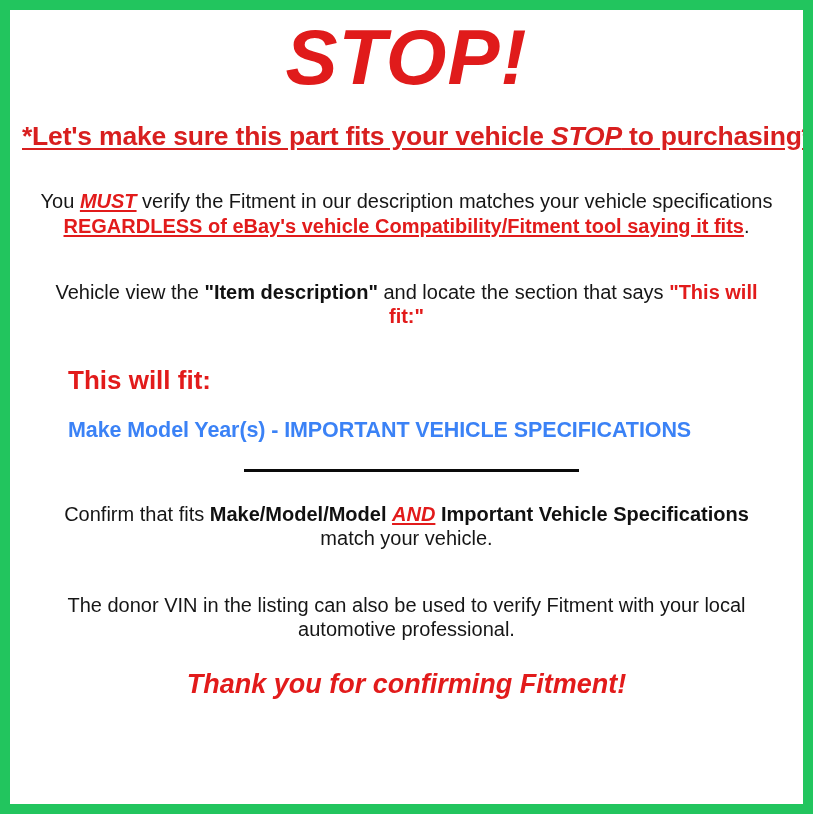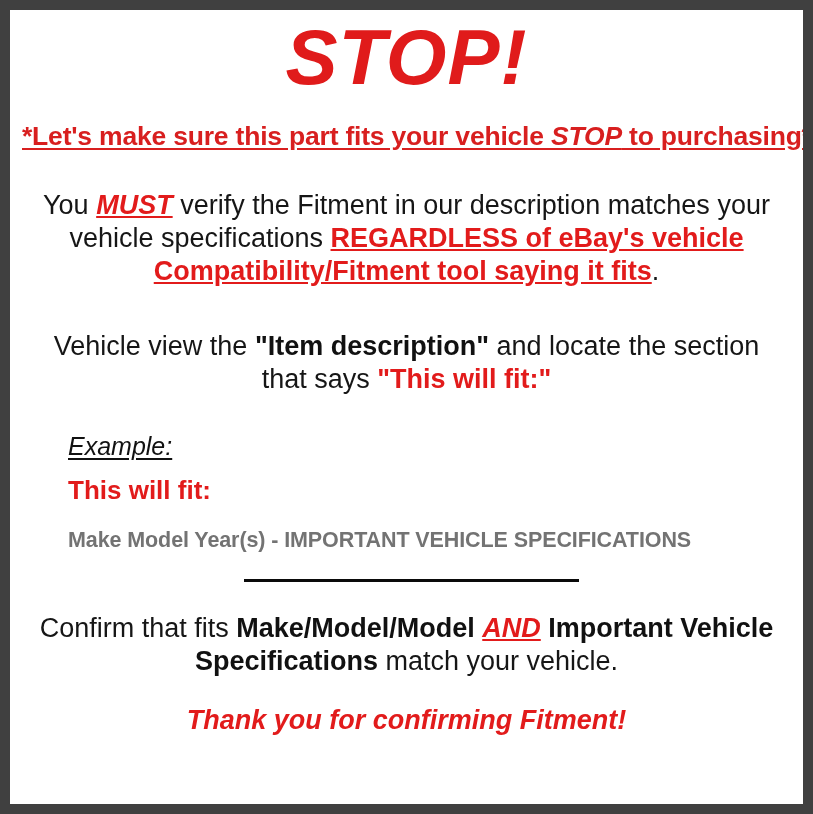--- a/index.html
+++ b/index.html
@@ -11,21 +11,21 @@
   body {
     font-family: "Liberation Sans", sans-serif;
   }
 
   #notice-card {
     position: relative;
     width: 813px;
     height: 814px;
     box-sizing: border-box;
     background: #ffffff;
-    border: 10px solid #404040;
+    border: 10px solid #22c55e;
     overflow: hidden;
   }
 
   .inner {
     box-sizing: border-box;
     width: 100%;
     height: 100%;
     padding: 0 12px;
     text-align: center;
     color: #141414;
@@ -53,21 +53,21 @@
     text-underline-offset: 3px;
     white-space: nowrap;
     letter-spacing: -0.2px;
   }
   .subtitle .ital {
     font-style: italic;
   }
 
   
   .para {
-    font-size: 27px;
+    font-size: 20px;
     line-height: 1.22;
     color: #161616;
     margin: 2px;
     padding: 0 14px;
   }
   .para.p-must   { margin-top: 38px; }
   .para.p-view   { margin-top: 42px; }
   .para.p-confirm{ margin-top: 30px; }
   .para.p-vin    { margin-top: 42px; }
   .red-b          { color: #e21b1b; font-weight: bold; }
@@ -94,21 +94,21 @@
     font-size: 26px;
     font-weight: bold;
     color: #e21b1b;
     line-height: 1.2;
     margin-top: 14px;
   }
   .example-spec {
     margin-top: 22px;
     font-size: 21.5px;
     font-weight: bold;
-    color: #737373;
+    color: #3b82f6;
     letter-spacing: -0.1px;
     white-space: nowrap;
   }
 
   
   .divider-wrap {
     margin-top: 26px;
     text-align: left;
     padding-left: 222px;
   }
@@ -137,28 +137,28 @@
 
     <div class="headline">STOP!</div>
 
     <div class="subtitle"><span>*Let's make sure this part fits your vehicle </span><span class="ital">STOP</span><span> to purchasing*</span></div>
 
     <p class="para p-must"><span>You </span><span class="red-biu">MUST</span><span> verify the Fitment in our description matches your vehicle specifications </span><span class="red-bu">REGARDLESS of eBay's vehicle Compatibility/Fitment tool saying it fits</span><span>.</span></p>
 
     <p class="para p-view"><span>Vehicle view the </span><span class="blk-b">"Item description"</span><span> and locate the section that says </span><span class="red-b">"This will fit:"</span></p>
 
     <div class="example-block">
-      <div class="example-label">Example:</div>
       <div class="example-fit">This will fit:</div>
       <div class="example-spec">Make Model Year(s) - IMPORTANT VEHICLE SPECIFICATIONS</div>
     </div>
 
     <div class="divider-wrap">
       <span class="divider"></span>
     </div>
 
     <p class="para p-confirm"><span>Confirm that fits </span><span class="blk-b">Make/Model/Model</span><span> </span><span class="red-biu">AND</span><span> </span><span class="blk-b">Important Vehicle Specifications</span><span> match your vehicle.</span></p>
 
+    <p class="para p-vin">The donor VIN in the listing can also be used to verify Fitment with your local automotive professional.</p>
 
     <div class="thanks">Thank you for confirming Fitment!</div>
 
   </div>
 </div>
 
 </body></html>

